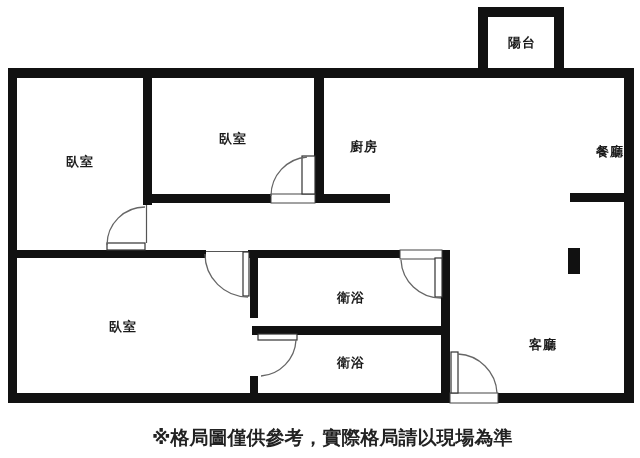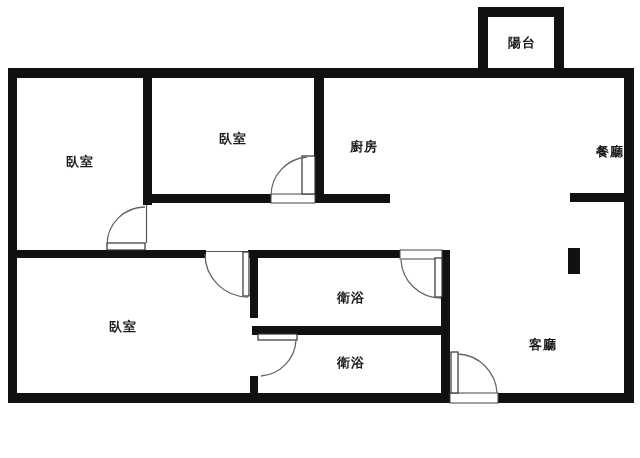--- a/index.html
+++ b/index.html
@@ -92,14 +92,15 @@
   <div class="room-label" style="left:522px; top:42px;">陽台</div>
   <div class="room-label" style="left:80px;  top:161px;">臥室</div>
   <div class="room-label" style="left:233px; top:138px;">臥室</div>
   <div class="room-label" style="left:364px; top:146px;">廚房</div>
   <div class="room-label" style="left:590px; top:151px;margin-left:20px;">餐廳</div>
   <div class="room-label" style="left:123px; top:326px;">臥室</div>
   <div class="room-label" style="left:351px; top:297px;">衛浴</div>
   <div class="room-label" style="left:351px; top:362px;">衛浴</div>
   <div class="room-label" style="left:543px; top:328px;margin-top:16px;">客廳</div>
 
+  <div class="disclaimer">※格局圖僅供參考，實際格局請以現場為準</div>
 
 </div>
 
 </body></html>

